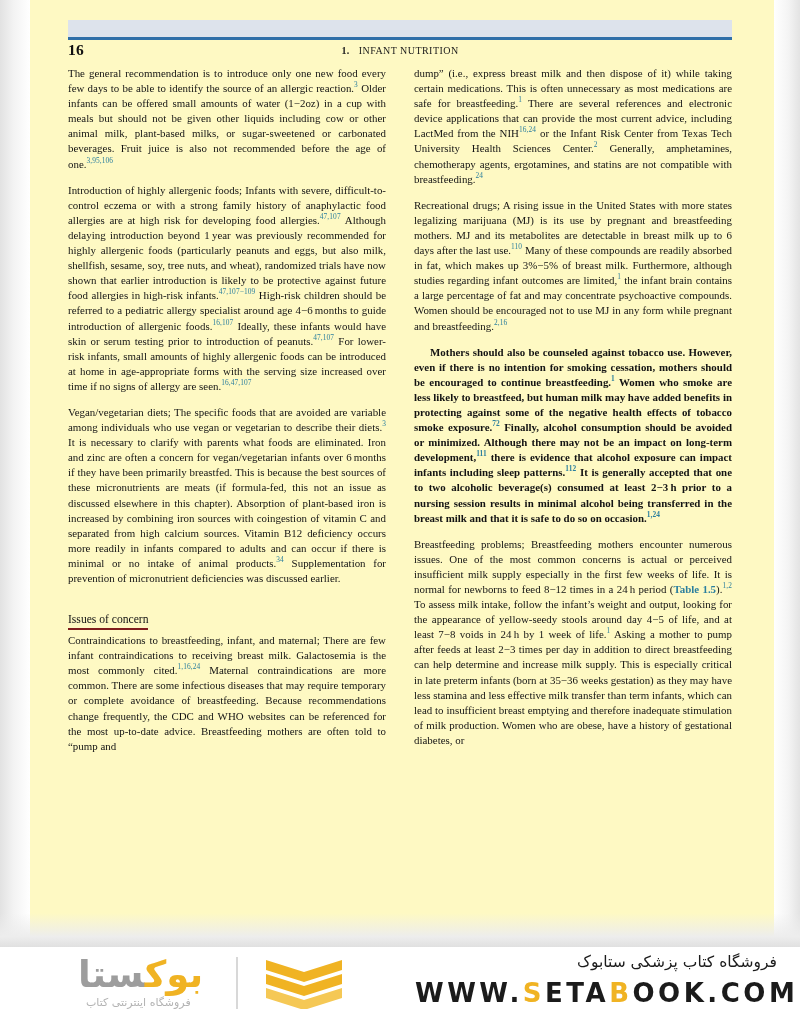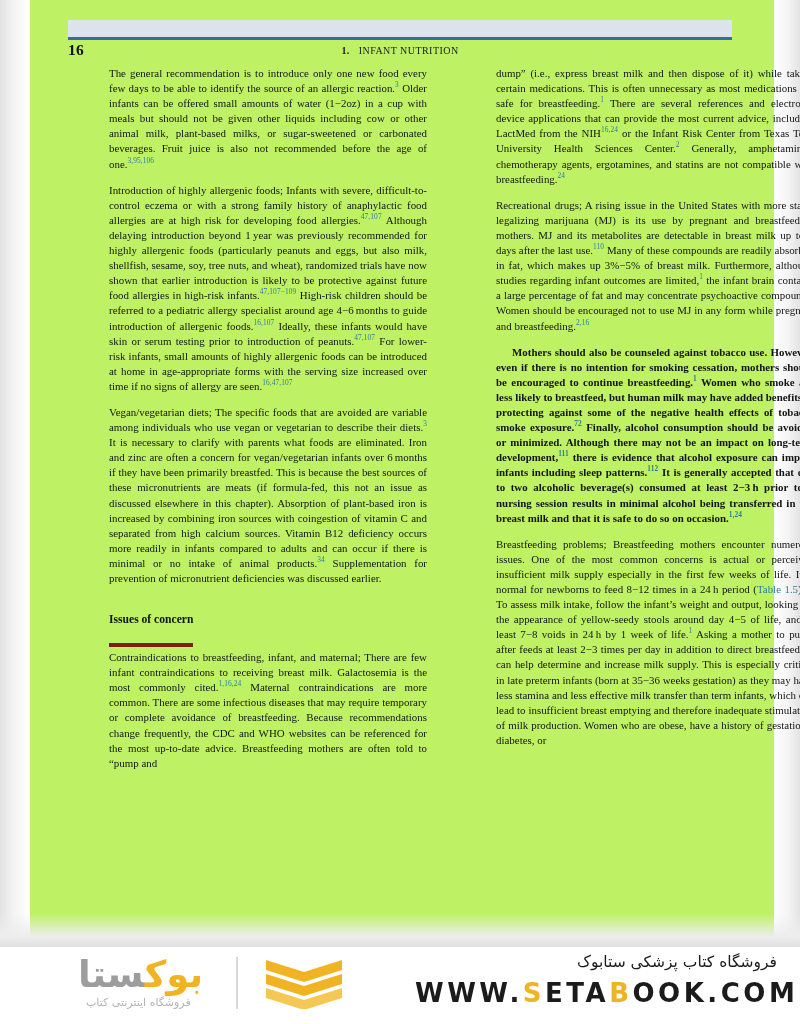--- a/index.html
+++ b/index.html
@@ -16,21 +16,21 @@
     position: relative;
   }
 
   
   #page-sheet {
     position: absolute;
     left: 0;
     top: 0;
     width: 800px;
     height: 947px;
-    background: #bef264;
+    background: #fef9c3;
     overflow: hidden;
   }
   
   #page-shade-left {
     position: absolute;
     left: 0; top: 0;
     width: 30px; height: 947px;
     background: linear-gradient(to right, #e2e2e2 0%, #f3f3f3 45%, #ffffff 100%);
     pointer-events: none;
   }
@@ -104,21 +104,20 @@
     left: 68px;
     top: 66px;
     width: 664px;
     height: 862px;
     display: flex;
     gap: 28px;
   }
   .column {
     width: 318px;
     flex: 0 0 318px;
-    margin-left: 41px;
   }
 
   p.para {
     margin: 0 0 0 0;
     font-size: 10.9px;
     line-height: 15.1px;
     text-align: justify;
     text-justify: inter-word;
     hyphens: manual;
     color: #131313;
@@ -139,29 +138,30 @@
   sup.ref {
     color: #2b7f9e;
     font-size: 7.4px;
     vertical-align: super;
     line-height: 0;
     letter-spacing: 0.1px;
   }
   a.xref {
     color: #2b7f9e;
     text-decoration: none;
+    font-weight: bold;
   }
 
   h2.section-head {
     font-size: 11.6px;
-    font-weight: 700;
+    font-weight: 400;
     margin: 13px 0 3px 0;
-    padding: 0 0 16px 0;
+    padding: 0 0 1px 0;
     display: inline-block;
-    border-bottom: 4px solid #7f1d1d;
+    border-bottom: 2px solid #7f1d1d;
     color: #111;
     line-height: 15px;
   }
   .section-head-wrap {
     margin-top: 13px;
   }
 
   
   #footer {
     position: absolute;

